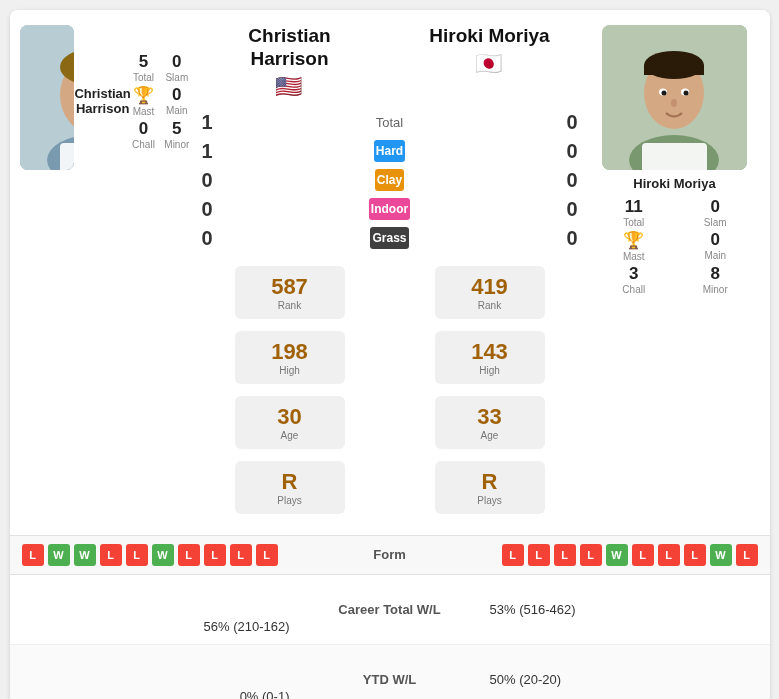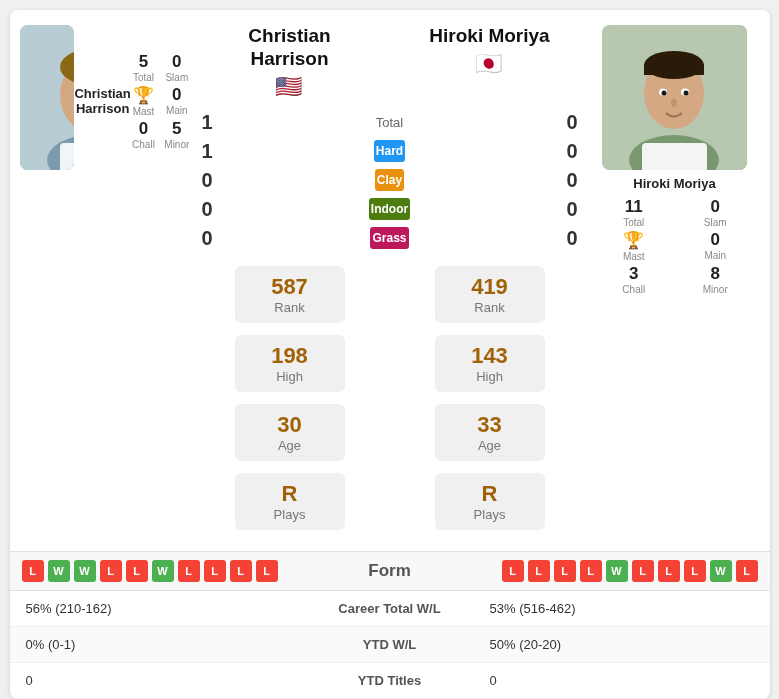--- a/index.html
+++ b/index.html
@@ -30,22 +30,22 @@
       background: linear-gradient(135deg, #c8d4c0 0%, #a0b898 40%, #7a9870 100%);
     }
 
     .trophy-icon {
       color: #c8a000;
       font-size: 18px;
     }
 
     .surface-hard { background: #2196F3; }
     .surface-clay { background: #E8920B; }
-    .surface-indoor { background: #4d7c0f; }
-    .surface-grass { background: #be185d; }
+    .surface-indoor { background: #ec4899; }
+    .surface-grass { background: #404040; }
 
     
     .form-section {
       display: flex;
       align-items: center;
       width: 760px;
       background: #f8f8f8;
       border-top: 1px solid #e0e0e0;
       padding: 8px 12px;
       margin-top: 8px;
@@ -53,21 +53,21 @@
 
     .form-pills-left {
       display: flex;
       gap: 4px;
       flex: 1;
     }
 
     .form-label {
       width: 120px;
       text-align: center;
-      font-size: 17px;
+      font-size: 13px;
       font-weight: bold;
       color: #555;
     }
 
     .form-pills-right {
       display: flex;
       gap: 4px;
       flex: 1;
       justify-content: flex-end;
     }
@@ -100,23 +100,24 @@
       padding: 10px 16px;
       background: white;
     }
 
     .stats-row:nth-child(even) {
       background: #fafafa;
     }
 
     .stats-left-val {
       flex: 1;
-      text-align: left;
+      text-align: right;
       font-size: 13px;
       color: #333;
+      margin-top: 34px;
     }
 
     .stats-center-label {
       width: 200px;
       text-align: center;
       font-size: 13px;
       font-weight: bold;
       color: #555;
     }
 
@@ -208,21 +209,21 @@
     .center-block {
       background: #f0f0f0;
       border-radius: 6px;
       padding: 8px 14px;
       text-align: center;
       margin: 3px 0;
       width: 110px;
     }
 
     .cb-val { font-size: 22px; font-weight: bold; color: #a16207; }
-    .cb-lbl { font-size: 13px; color: #777; }
+    .cb-lbl { font-size: 10px; color: #777; }
 
     .vs-row {
       display: flex;
       align-items: center;
       width: 100%;
       justify-content: center;
       margin: 3px 0;
     }
 
     .vs-num {

